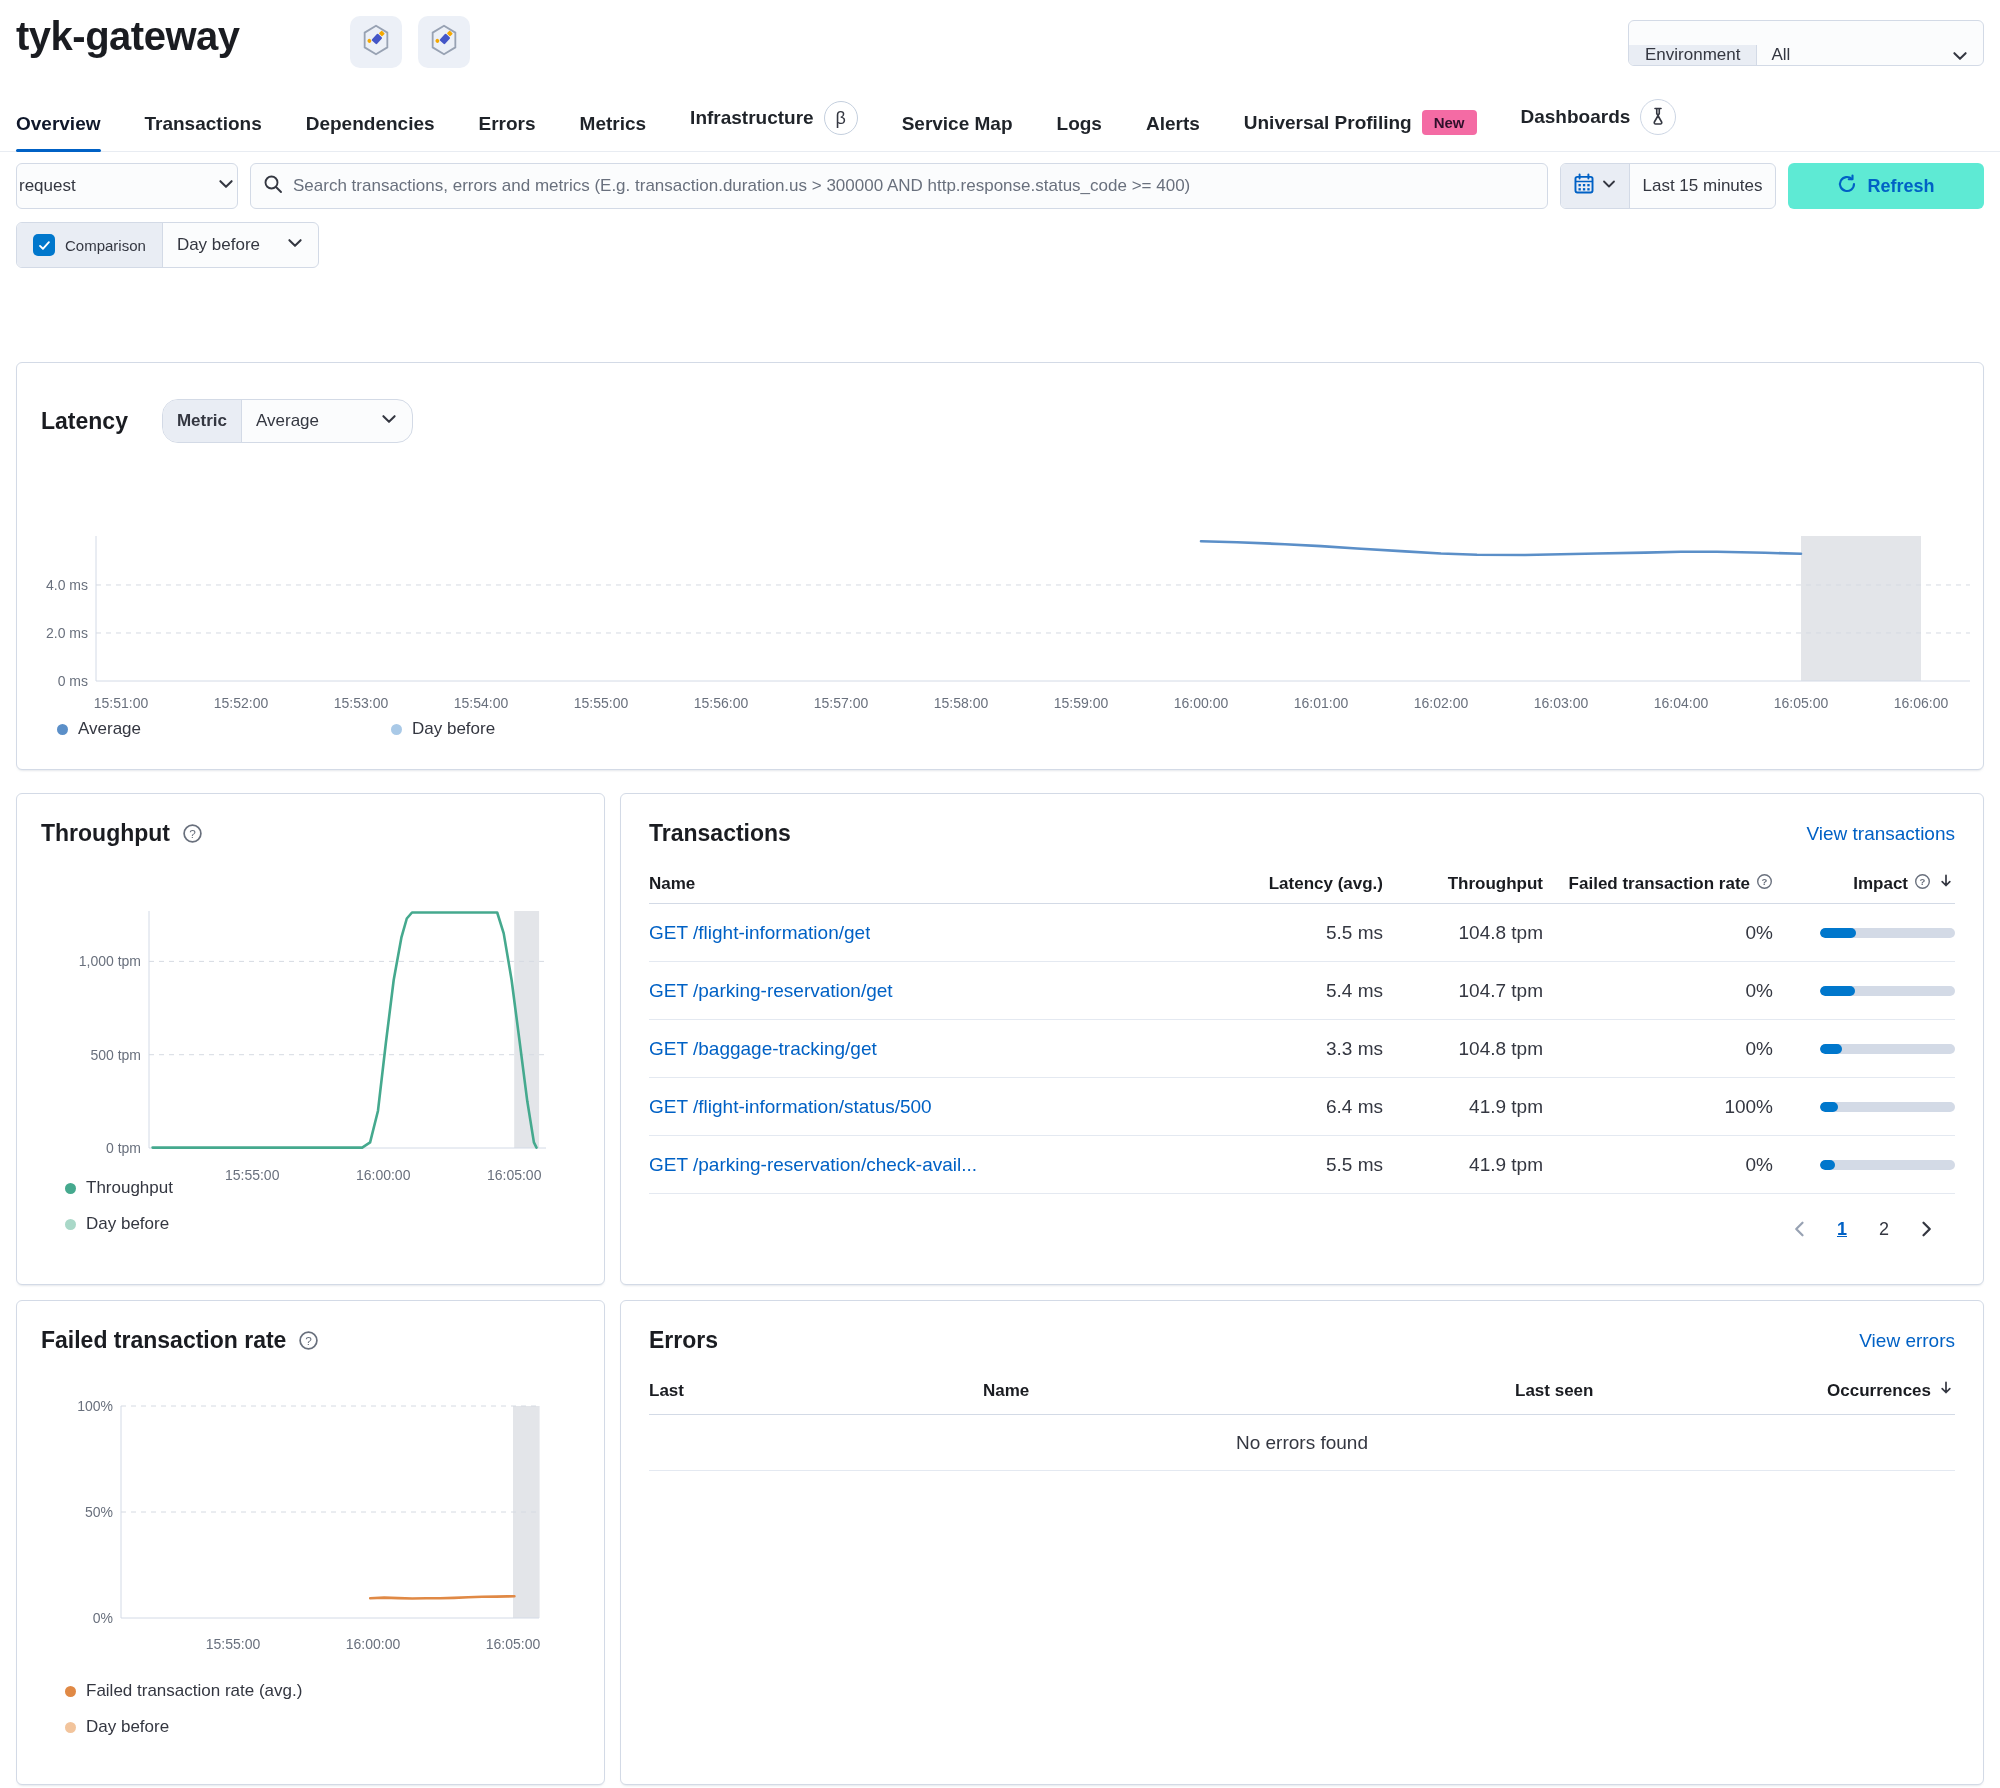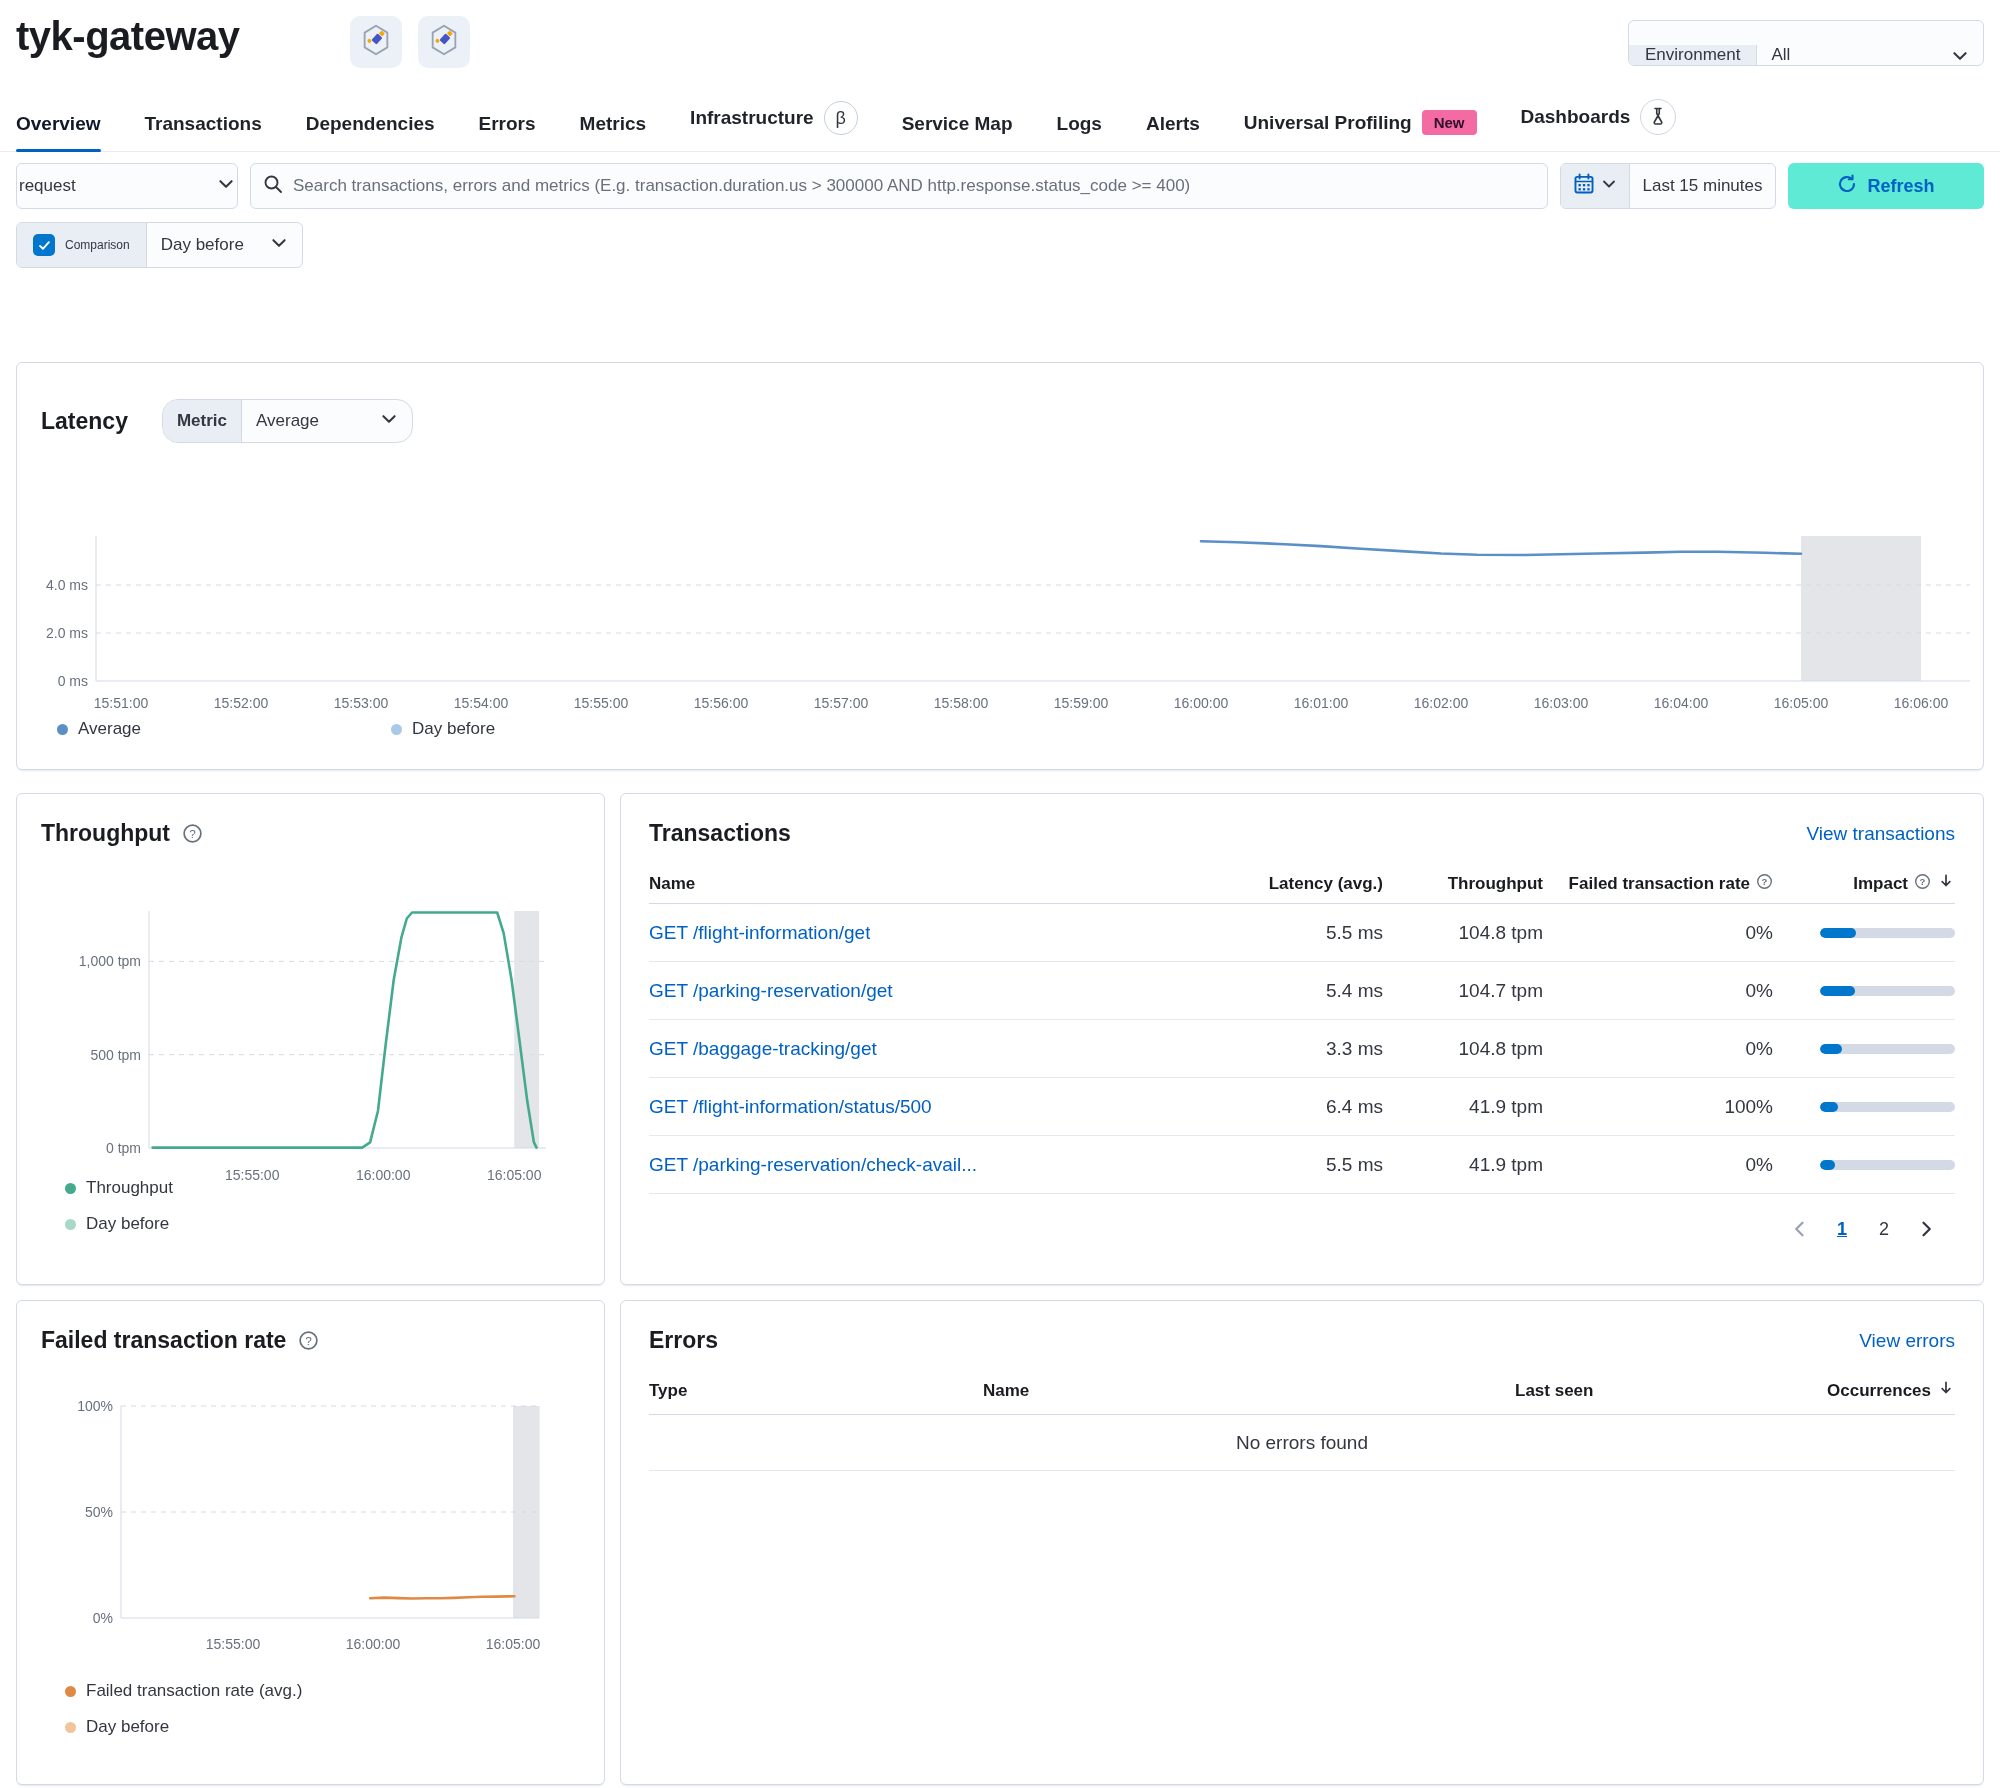--- a/index.html
+++ b/index.html
@@ -29,21 +29,21 @@
   .type-select { position:absolute; left:16px; top:163px; width:222px; height:46px; display:flex; align-items:center; padding:0 2px; font-size:17px; cursor:pointer; }
   .type-select .spacer { flex:1; }
   .search-box { position:absolute; left:250px; top:163px; width:1298px; height:46px; display:flex; align-items:center; padding:0 12px; }
   .search-box input { border:none; outline:none; background:transparent; flex:1; font-size:17px; margin-left:10px; font-family:inherit; color:#6d28d9; }
   .search-box input::placeholder { color:#69707d; }
   .datepicker { position:absolute; left:1560px; top:163px; width:216px; height:46px; display:flex; align-items:stretch; overflow:hidden; cursor:pointer; }
   .dp-icon-seg { background:#e9edf4; display:flex; align-items:center; gap:6px; padding:0 12px; border-right:1px solid #d3dae6; }
   .dp-text { flex:1; display:flex; align-items:center; justify-content:center; font-size:17px; color:#343741; }
   .refresh-btn { position:absolute; left:1788px; top:163px; width:196px; height:46px; background:#5eead4; border:none; border-radius:6px; color:#0061c5; font-size:18px; font-weight:600; display:flex; align-items:center; justify-content:center; gap:10px; cursor:pointer; font-family:inherit; }
   .comparison { position:absolute; left:16px; top:222px; height:46px; display:flex; align-items:stretch; overflow:hidden; cursor:pointer; }
-  .cmp-left { background:#e9edf4; display:flex; align-items:center; gap:10px; padding:0 16px; border-right:1px solid #d3dae6; font-size:12px; }
+  .cmp-left { background:#e9edf4; display:flex; align-items:center; gap:10px; padding:0 16px; border-right:1px solid #d3dae6; font-size:15px; }
   .checkbox { width:22px; height:22px; border-radius:5px; background:#0077cc; display:flex; align-items:center; justify-content:center; }
   .cmp-right { display:flex; align-items:center; gap:26px; padding:0 14px; font-size:17px; }
 
   
   .panel { position:absolute; background:#fff; border:1px solid #d3dae6; border-radius:6px; box-shadow:0 2px 2px -1px rgba(152,162,179,.25); }
   .panel-title { font-size:23px; font-weight:700; color:#1a1c21; }
   .panel svg.chart { position:absolute; left:0; top:0; pointer-events:none; }
   .legend-item { position:absolute; display:flex; align-items:center; gap:10px; font-size:17px; color:#343741; }
   .legend-dot { width:11px; height:11px; border-radius:50%; flex:0 0 auto; }
   .help-icon { display:inline-flex; }
@@ -482,21 +482,21 @@
       </div>
   </section>
 
   <section class="panel" id="errors-panel">
     <div class="panel-top-row">
       <h2 class="panel-title">Errors</h2>
       <a class="view-link">View errors</a>
     </div>
     <div class="err-table">
       <div class="err-grid err-head">
-        <div>Type</div>
+        <div>Last</div>
         <div>Name</div>
         <div>Last seen</div>
         <div class="right">
           <span>Occurrences</span>
           <span><svg width="18" height="18" viewBox="0 0 16 16">
                 <path d="M8 3v9M4.6 8.6 8 12l3.4-3.4" fill="none" stroke="#343741" stroke-width="1.5" stroke-linecap="round" stroke-linejoin="round"></path>
               </svg></span>
         </div>
       </div>
       <div class="err-empty">No errors found</div>

